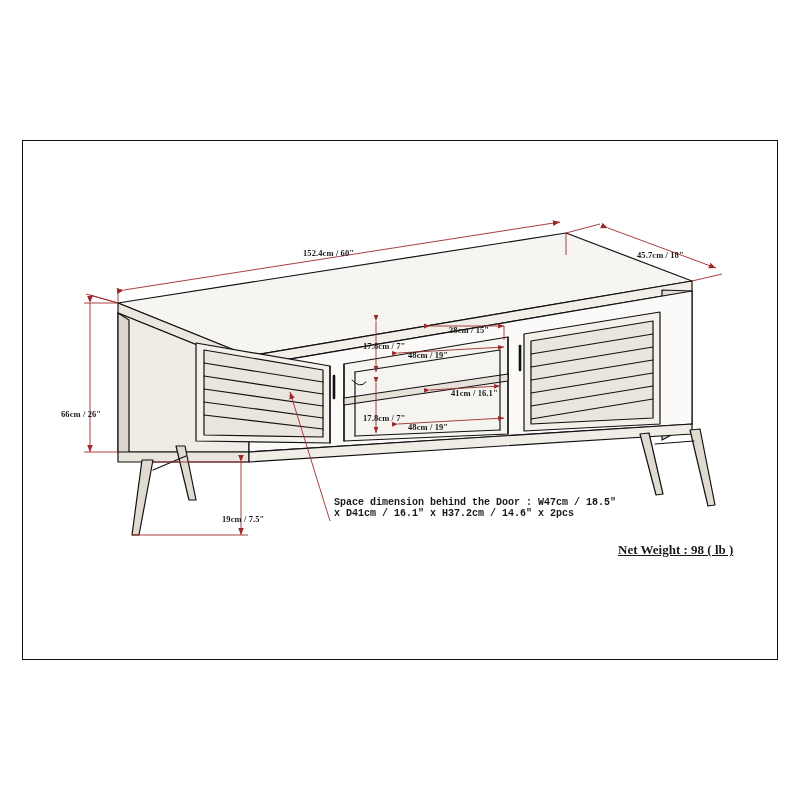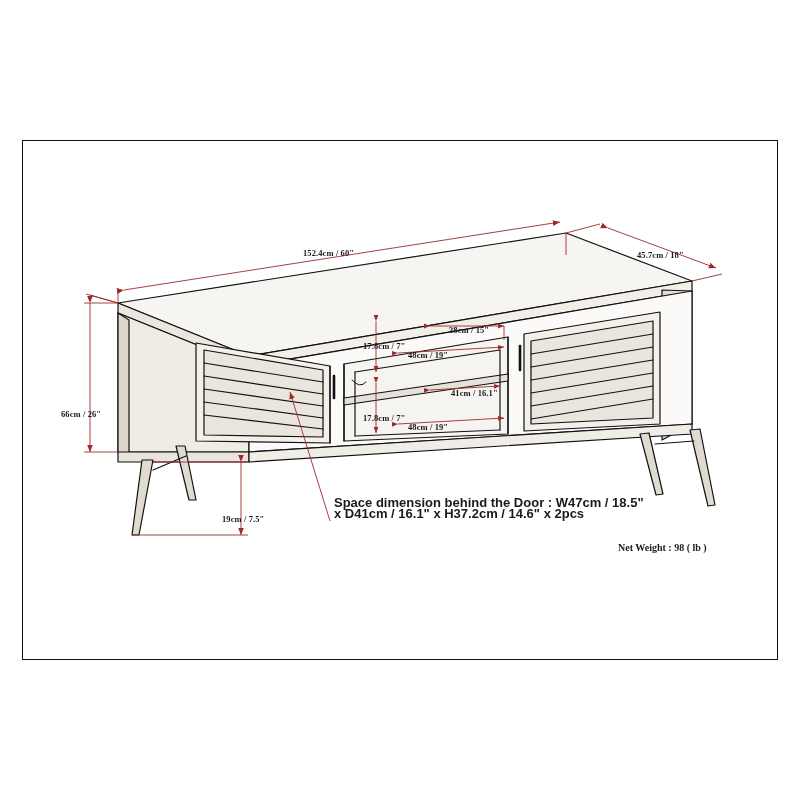--- a/index.html
+++ b/index.html
@@ -41,34 +41,35 @@
     position: absolute;
     font-family: "Liberation Serif", serif;
     font-size: 8.5px;
     font-weight: bold;
     color: #1a1a1a;
     white-space: nowrap;
     letter-spacing: 0.1px;
   }
   .note-label {
     position: absolute;
-    font-family: Liberation Sans, sans-serif;
+    font-family: Liberation Mono, monospace;
+    font-size: 10px;
+    font-weight: bold;
+    color: #1a1a1a;
+    white-space: nowrap;
+    line-height: 11px;
+  }
+  .weight-label {
+    position: absolute;
+    font-family: "Liberation Serif", serif;
     font-size: 13px;
     font-weight: bold;
     color: #1a1a1a;
     white-space: nowrap;
-    line-height: 11px;
-  }
-  .weight-label {
-    position: absolute;
-    font-family: "Liberation Serif", serif;
-    font-size: 10px;
-    font-weight: bold;
-    color: #1a1a1a;
-    white-space: nowrap;
+    text-decoration: underline;
   }
 </style>
 </head>
 <body>
 
 <div id="stage">
 
   <div id="frame"></div>
 
   <svg class="layer" viewBox="0 0 800 800" xmlns="http://www.w3.org/2000/svg">

